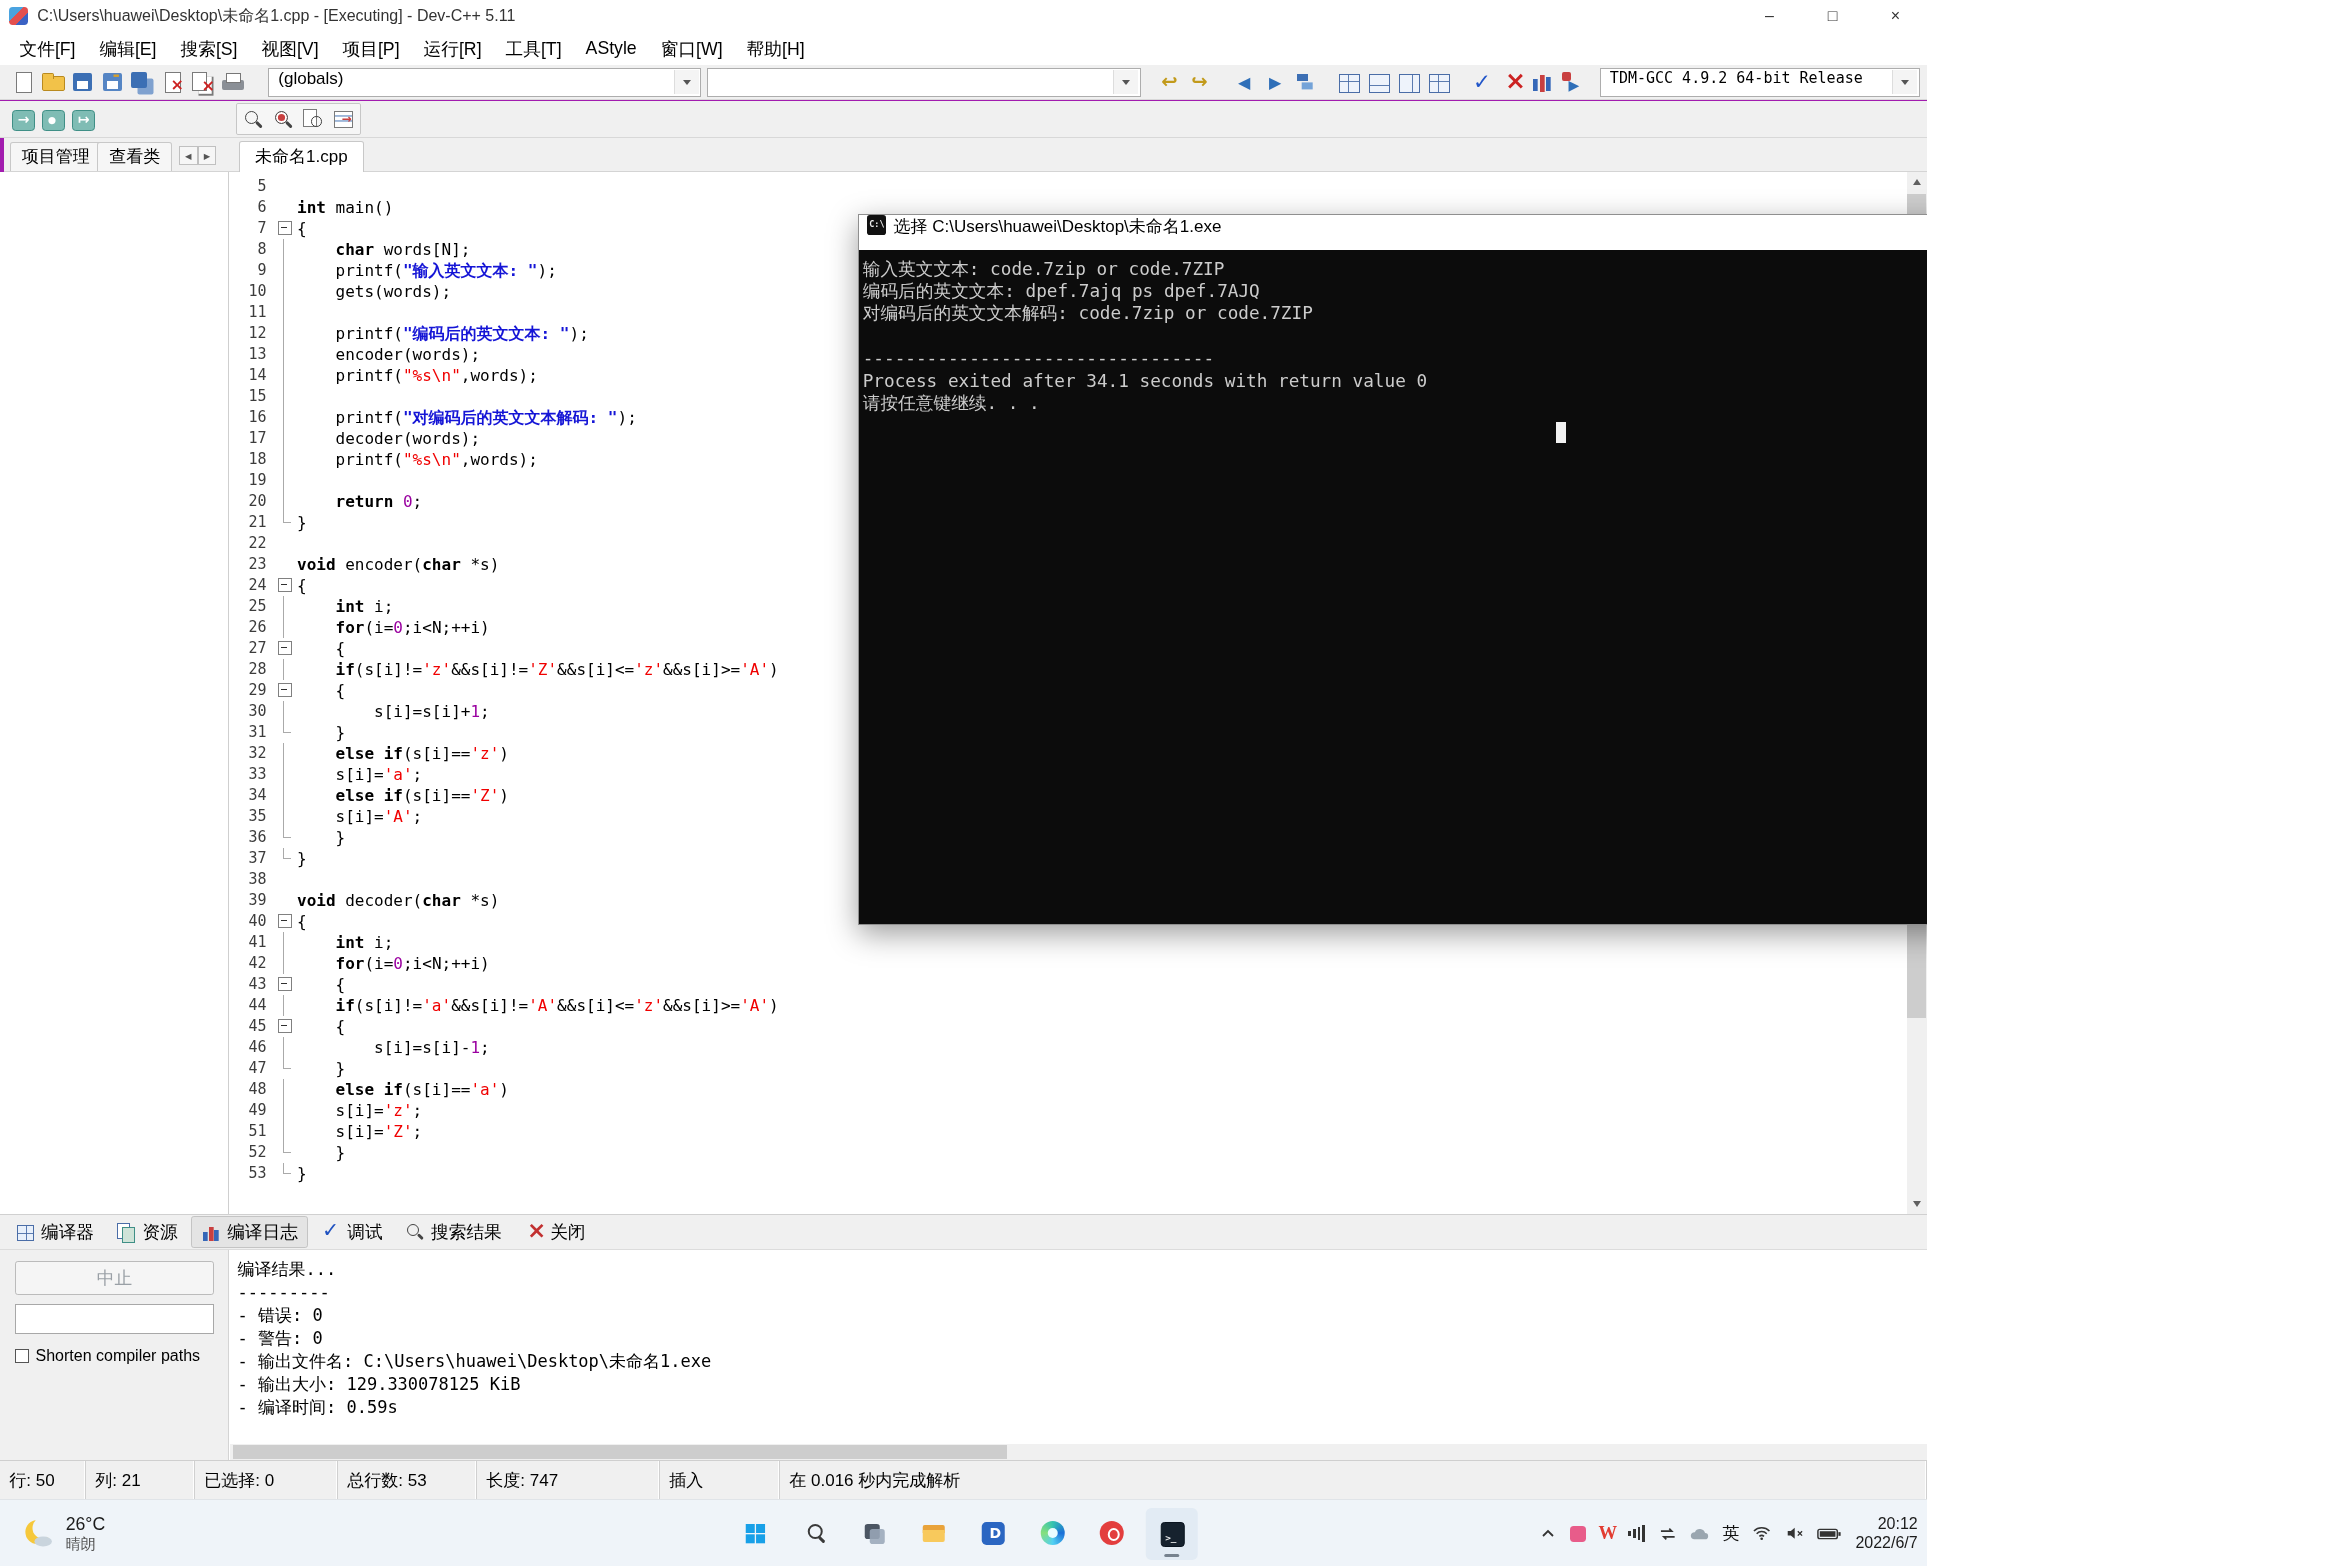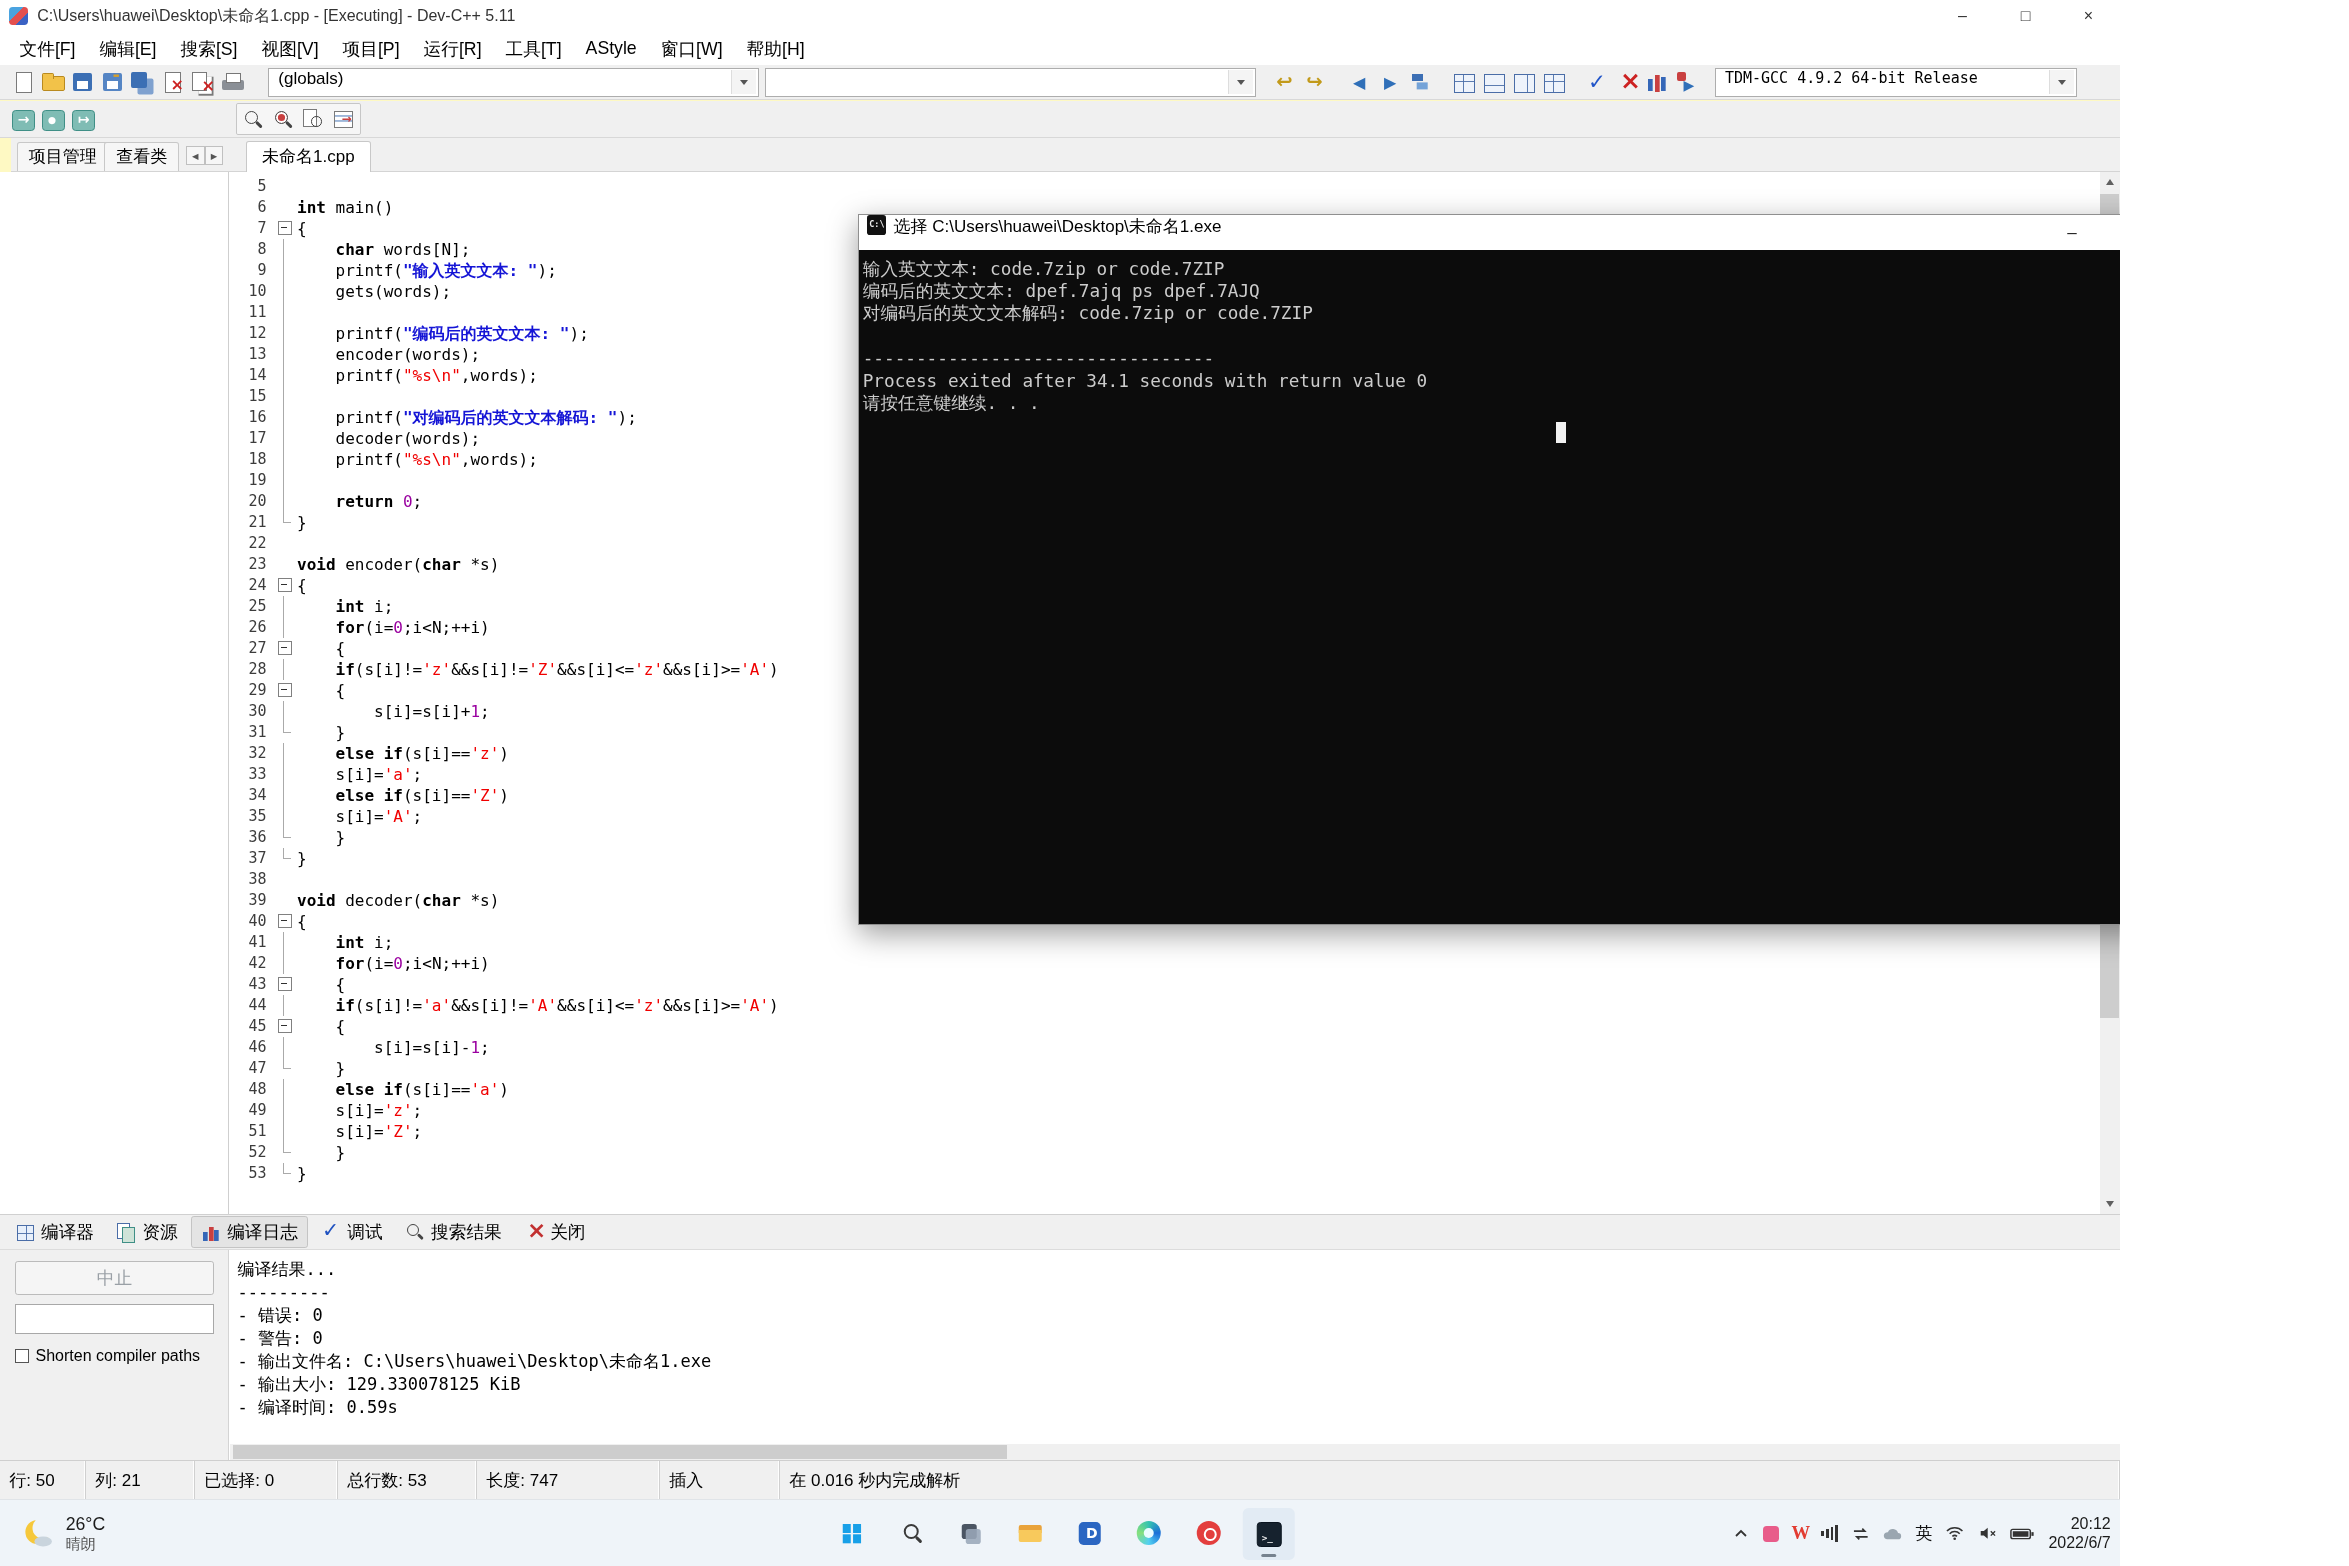--- a/index.html
+++ b/index.html
@@ -1,18 +1,18 @@
 <!DOCTYPE html>
 <html style="font-size:15px"><head>
 <meta charset="utf-8">
 <style>
   *{margin:0;padding:0;box-sizing:border-box}
   html,body{width:2349px;height:1566px}
   body{font-family:"Liberation Sans",sans-serif;font-size:17.7px;color:#000;background:#fff;overflow:hidden}
-  #screen{position:relative;width:2120px;height:1566px;background:#fef9c3;overflow:hidden}
+  #screen{position:relative;width:1927px;height:1566px;background:#a21caf;overflow:hidden}
 
   
   .titlebar{position:absolute;left:0;top:0;right:0;height:32px;background:#fff;display:flex;align-items:center;padding-left:9.3px}
   .app-icon{width:18.6px;height:18.6px;border-radius:3.7px;background:linear-gradient(135deg,#4aa3e0 0 38%,#e34f4f 38% 66%,#3a62c4 66%);flex:none}
   .title-text{margin-left:9.3px;font-size:16px;color:#333;white-space:nowrap}
   .win-btns{position:absolute;right:0;top:0;height:32px;display:flex}
   .win-btn{width:63px;height:32px;display:flex;align-items:center;justify-content:center;color:#333;font-size:16px}
 
   
   .menubar{position:absolute;left:0;top:32px;right:0;height:34px;background:#fff;border-bottom:0.9px solid #e2e2e2;display:flex;align-items:center;padding:0 7.5px}
@@ -67,21 +67,21 @@
 
   .combo{height:29px;background:#fff;border:0.9px solid #adadad;display:flex;position:relative;font-size:17px;padding-left:9.3px;color:#000}
   .combo .arr{position:absolute;right:1.9px;top:1.9px;bottom:1.9px;width:25px;background:#f4f4f4;border-left:0.9px solid #ddd;display:flex;align-items:center;justify-content:center}
   .combo .arr::after{content:"";border:4.7px solid transparent;border-top:5.6px solid #555;margin-top:4.7px}
   .combo-globals{width:491px;margin-left:20.5px}
   .combo-search{width:491px;margin-left:5.6px}
   .combo-compiler{width:362px;margin-left:13px;font-family:"DejaVu Sans Mono",monospace;font-size:15px}
   .tb-frame{display:flex;align-items:center;border:0.9px solid #c6c6c6;background:#f6f6f6;border-radius:1.9px;padding:0.9px 1.9px;margin-left:138px}
 
   
-  .tabrow{position:absolute;left:11px;top:138px;right:0;height:34px;background:#f0f0f0;border-bottom:0.9px solid #d4d4d4}
+  .tabrow{position:absolute;left:4px;top:138px;right:0;height:34px;background:#f0f0f0;border-bottom:0.9px solid #d4d4d4}
   .panel-tab{position:absolute;top:3.7px;height:29px;background:#f6f6f6;border:0.9px solid #c8c8c8;border-bottom:none;display:flex;align-items:center;padding:0 11.2px;font-size:17px;border-radius:2.8px 2.8px 0 0}
   .panel-tab.t0{left:5.6px}
   .panel-tab.t1{left:93px}
   .tab-arrows{position:absolute;left:175px;top:8.4px;display:flex}
   .tab-arrow{width:18.6px;height:18.6px;border:0.9px solid #c0c0c0;background:#f6f6f6;display:flex;align-items:center;justify-content:center;font-size:8.4px;color:#555}
   .file-tab{position:absolute;left:235px;top:2.8px;height:31px;background:#fff;border:0.9px solid #c8c8c8;border-bottom:none;display:flex;align-items:center;padding:0 15px;font-size:17px;border-radius:2.8px 2.8px 0 0}
 
   
   .main{position:absolute;left:0;top:172px;right:0;height:1042px;background:#fff}
   .leftpanel{position:absolute;left:0;top:0;width:229px;height:100%;background:#fff;border-right:0.9px solid #cfcfcf}

